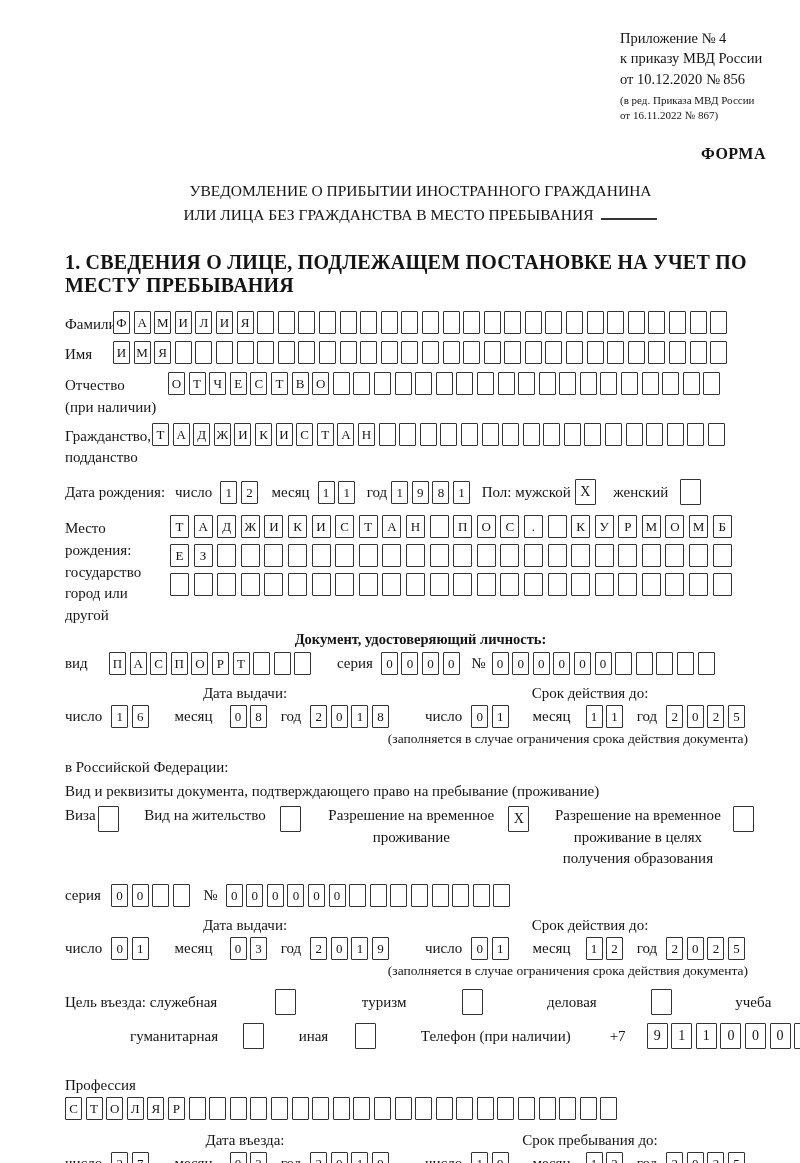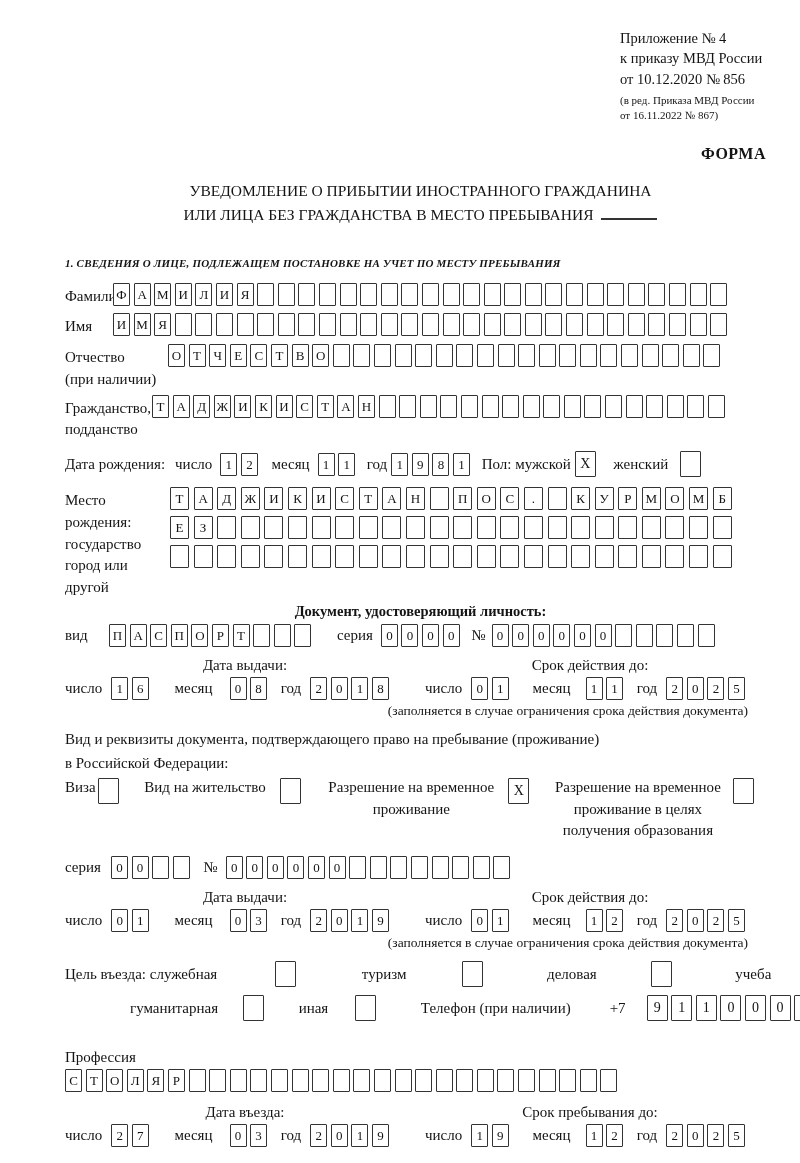--- a/index.html
+++ b/index.html
@@ -8,21 +8,21 @@
     background:#fff; color:#141414; box-sizing:border-box;
     padding:28px 24px 0 65px;
     font-family:"Liberation Serif","DejaVu Serif",serif;
     font-size:15px; overflow:hidden;
   }
   .appendix { margin-left:555px; font-size:14.5px; line-height:1.4; }
   .appendix .edition { font-size:11px; margin-top:4px; line-height:1.35; }
   .forma { text-align:right; font-weight:bold; font-size:16px; margin:22px 10px 0 0; letter-spacing:.5px; }
   .title { text-align:center; font-weight:normal; font-size:15.5px; line-height:1.55; margin-top:16px; }
   .underline-blank { display:inline-block; width:56px; border-bottom:2.2px solid #333; height:14px; margin-left:8px; }
-  .section-heading { font-weight:bold; font-size:11px; margin-top:30px; letter-spacing:.2px;font-style:italic; }
+  .section-heading { font-weight:bold; font-size:20px; margin-top:24px; letter-spacing:.2px; }
 
   .frow { display:flex; align-items:flex-start; }
   .flabel { flex:none; font-size:15px; line-height:1.45; padding-top:3px; }
   .boxes { display:flex; flex-wrap:nowrap; }
   .cell {
     flex:none; display:inline-block; width:15px; height:21px; margin-right:3.6px;
     border:1.6px solid #333; border-radius:1px; background:#fff;
     font-size:13px; line-height:21px; text-align:center; vertical-align:middle;
   }
   .boxes.wide .cell { width:17px; margin-right:4.6px; }
@@ -417,22 +417,22 @@
             <span class="cell">0</span>
             <span class="cell">2</span>
             <span class="cell">5</span>
           </span>
       </div>
     </div>
     <div class="fill-note">(заполняется в случае ограничения срока действия документа)</div>
   </div>
 
   <div style="margin-top:8px; line-height:1.6;">
+    <div>в Российской Федерации:</div>
     <div>Вид и реквизиты документа, подтверждающего право на пребывание (проживание)</div>
-    <div>в Российской Федерации:</div>
   </div>
 
   <div class="frow" style="margin-top:2px;">
     <div class="opt">
       <span class="optlabel">Виза</span>
       <span class="boxes big" style="margin-left:2px;">
           <span class="cell"></span>
         </span>
     </div>
     <div class="opt" style="margin-left:22px;">

